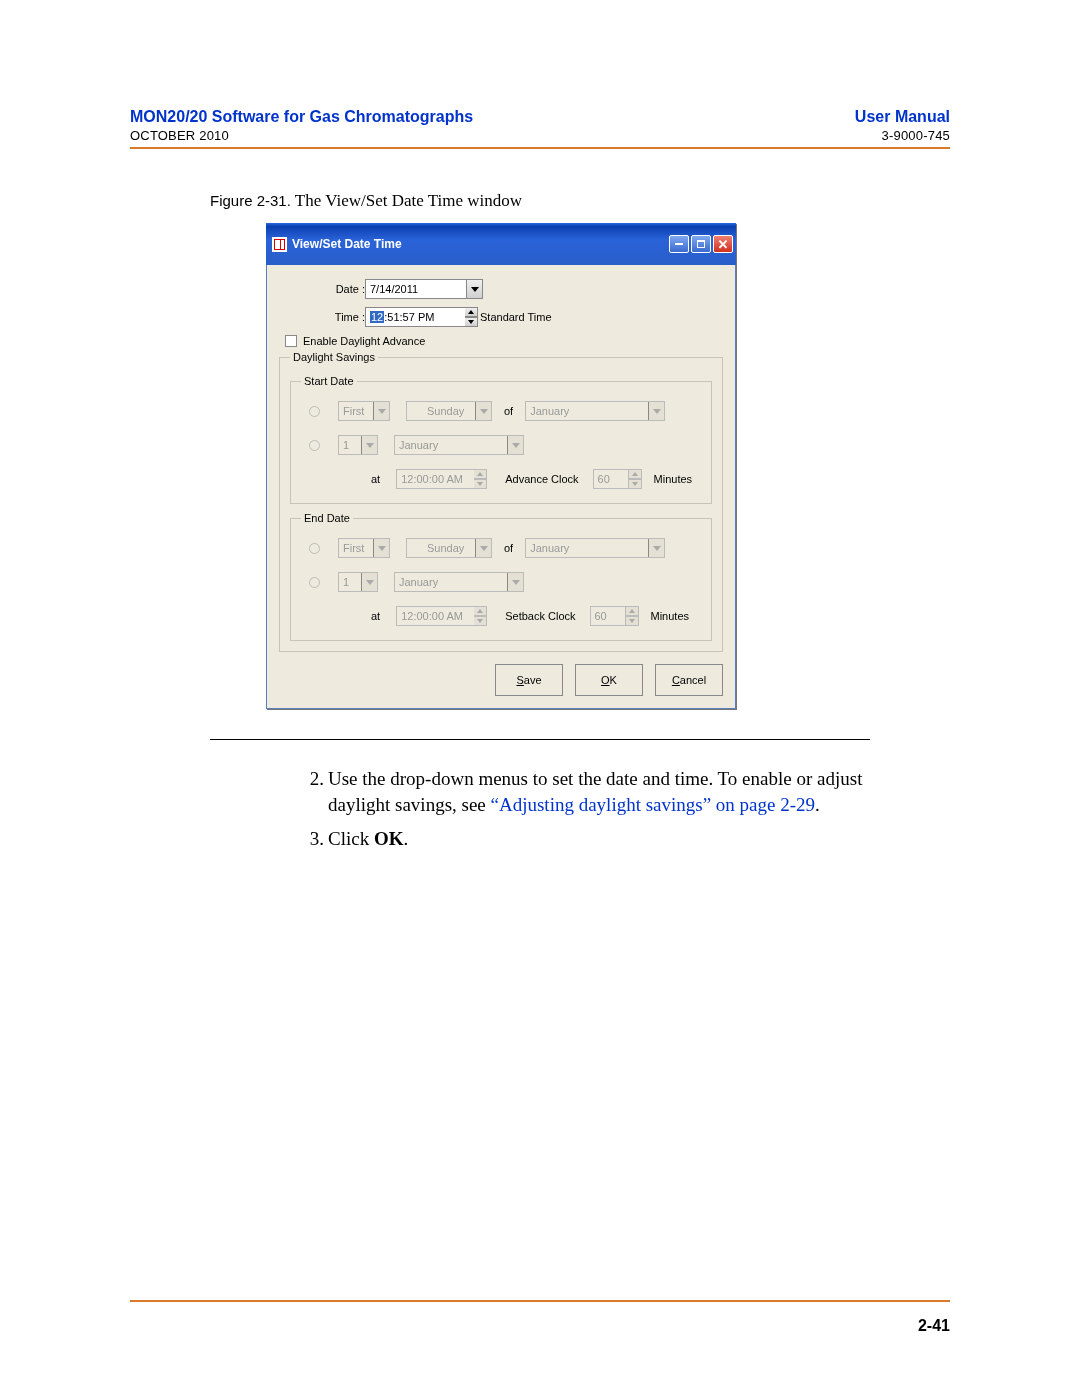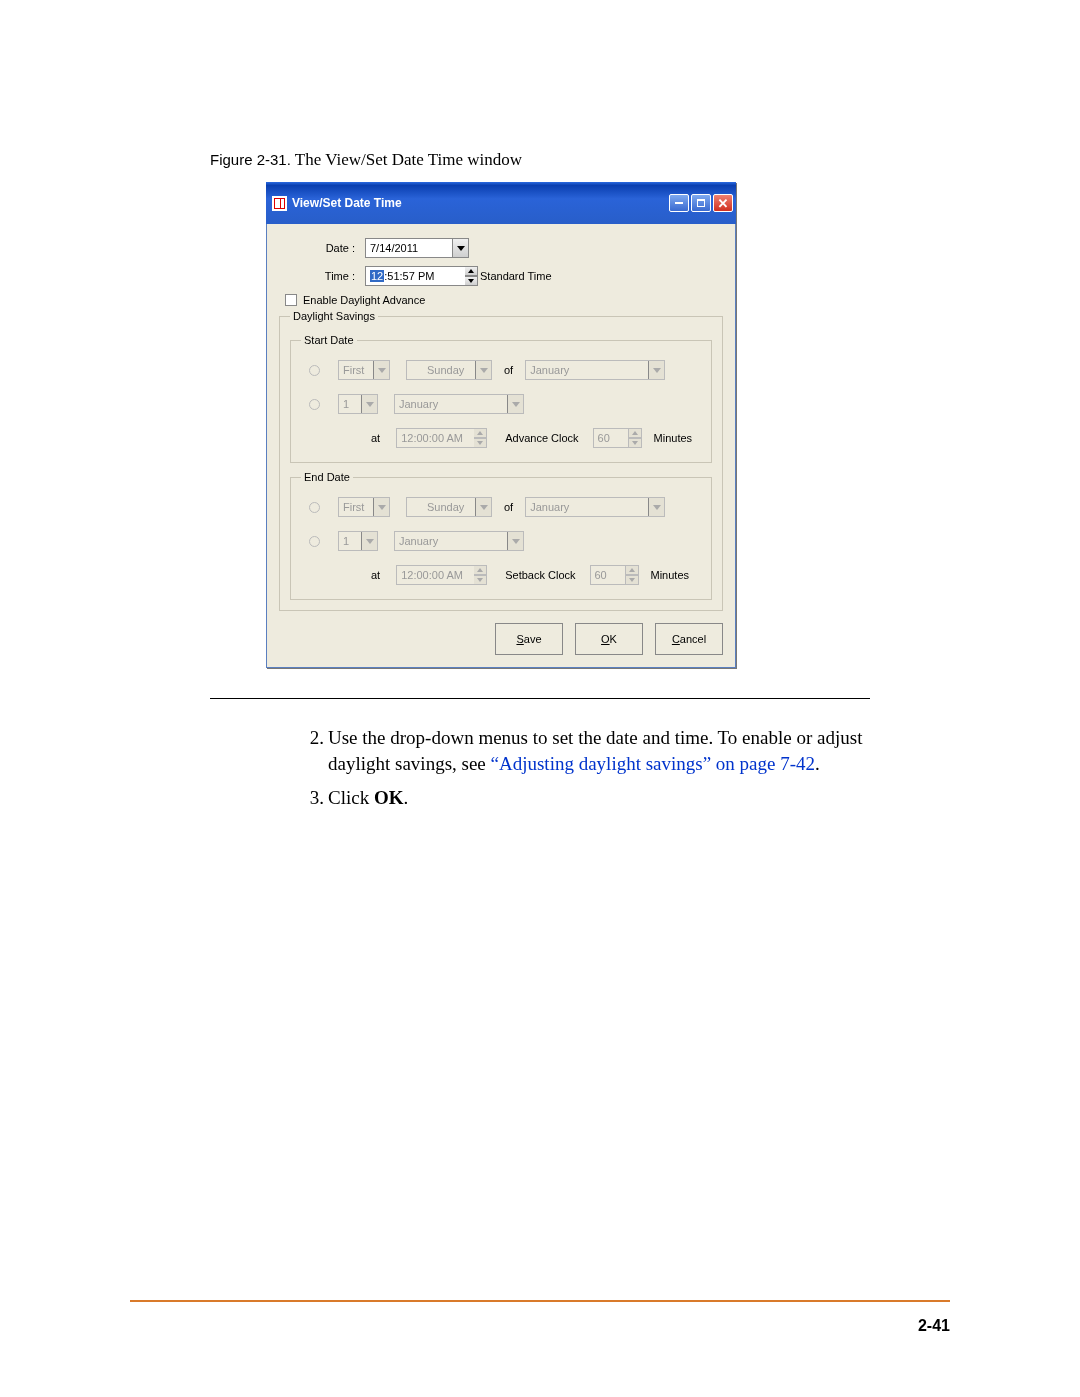--- a/index.html
+++ b/index.html
@@ -90,26 +90,26 @@
   .client {
     background:#eeebde;
     border:1px solid #5a7fc0;
     border-top:none;
     padding:14px 12px 12px 12px;
     font-family: Tahoma, Verdana, sans-serif;
     font-size:11px;
     color:#000;
   }
   .row { display:flex; align-items:center; margin-bottom:8px; }
-  .lbl { width:86px; text-align:right; padding-right:10px; }
+  .lbl { width:86px; text-align:right; }
   .combo, .tinput {
     background:#fff; border:1px solid #888; height:20px; font-size:11px;
     display:inline-flex; align-items:center; padding:0 4px; position:relative;
   }
-  .combo { width:104px; }
+  .combo { width:118px; }
   .combo.small { width:52px; }
   .combo.med { width:86px;padding-left:20px; }
   .combo.wide { width:130px; }
   .combo.xwide { width:140px; }
   .combo .dd {
     position:absolute; right:0; top:0; bottom:0; width:16px;
     background:linear-gradient(to bottom,#f0f0f0,#cfcfcf); border-left:1px solid #888;
     display:flex; align-items:center; justify-content:center;
   }
   .dd::after { content:''; border-left:4px solid transparent; border-right:4px solid transparent; border-top:5px solid #000; }
@@ -171,20 +171,28 @@
     position:absolute; right:130px; bottom:62px;
     font-family: Verdana, sans-serif; font-weight:bold; font-size:16px;
   }
   .tinput.small2 { width:36px; }
   .grp { display:inline-flex; align-items:center;}
 </style>
 </head>
 <body>
 
 <div class="page">
+  <div class="hdr">
+    <span class="hdr-left">MON20/20 Software for Gas Chromatographs</span>
+    <span class="hdr-right">User Manual</span>
+  </div>
+  <div class="subhdr">
+    <span>OCTOBER 2010</span>
+    <span>3-9000-745</span>
+  </div>
 
   <div class="fig-cap">
     <span class="num">Figure 2-31.</span><span>  The View/Set Date Time window</span>
   </div>
 
   <div class="fig-area">
     <div class="xp-window">
       <div class="titlebar">
         <div class="t-left">
           <span class="t-icon"></span>
@@ -361,21 +369,21 @@
 
       </div>
     </div>
   </div>
 
   <hr class="fig-rule">
 
   <div class="body-list">
     <div class="item">
       <span class="n">2.</span>
-      <span class="t"><span>Use the drop-down menus to set the date and time.  To enable or adjust daylight savings, see </span><span class="xref">“Adjusting daylight savings” on page 7-42</span><span>.</span></span>
+      <span class="t"><span>Use the drop-down menus to set the date and time.  To enable or adjust daylight savings, see </span><span class="xref">“Adjusting daylight savings” on page 2-29</span><span>.</span></span>
     </div>
     <div class="item">
       <span class="n">3.</span>
       <span class="t"><span>Click </span><b>OK</b><span>.</span></span>
     </div>
   </div>
 
   <div class="footer-rule"></div>
   <div class="page-num">2-41</div>
 </div>

